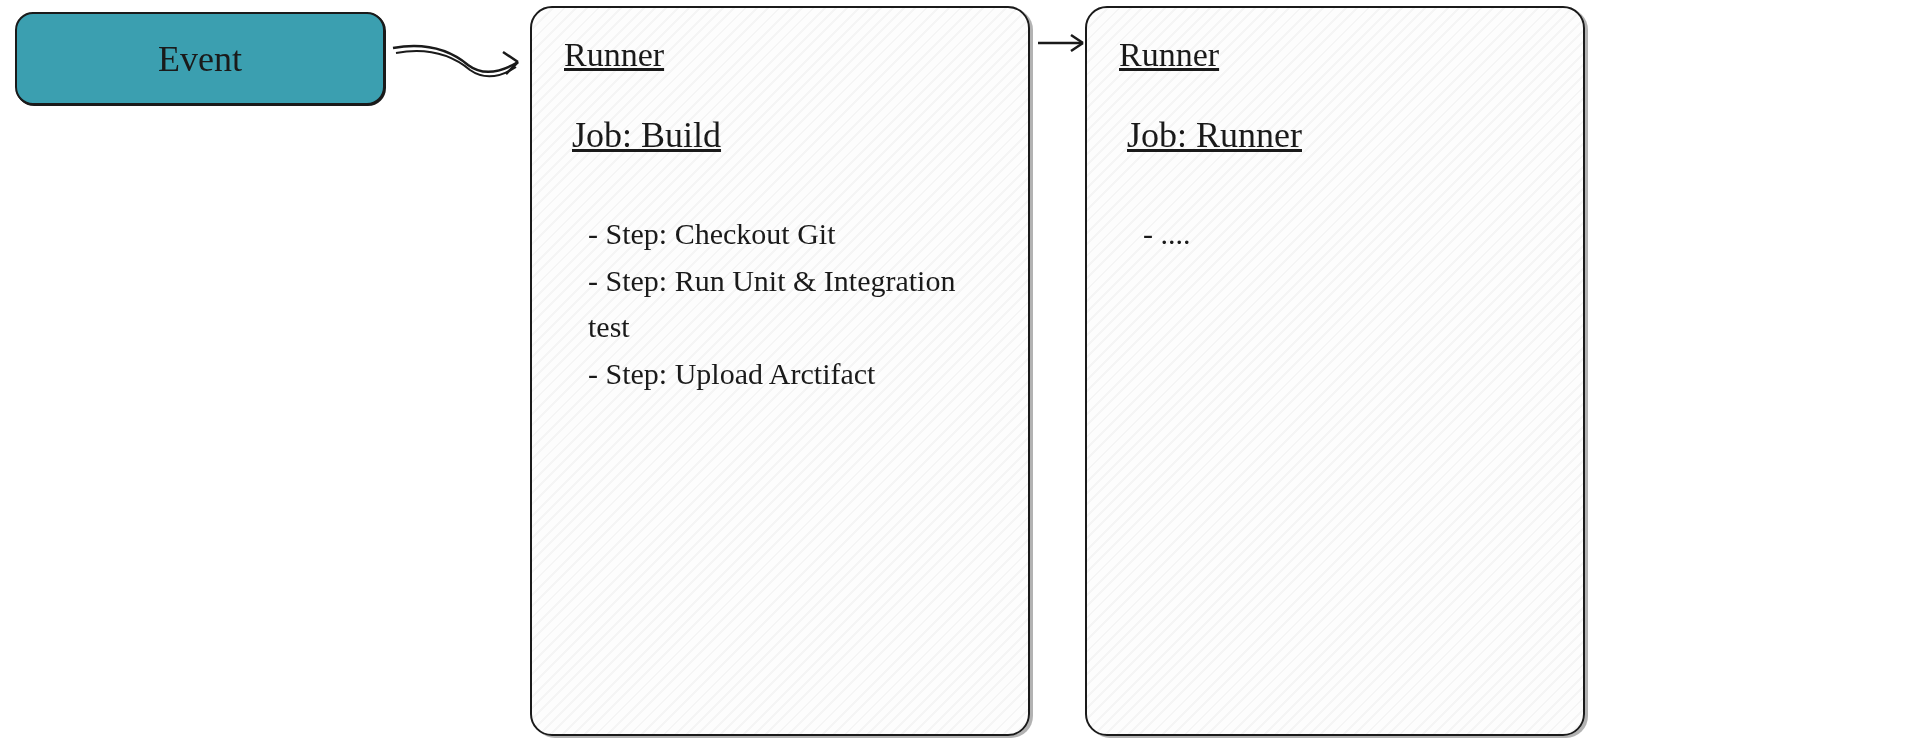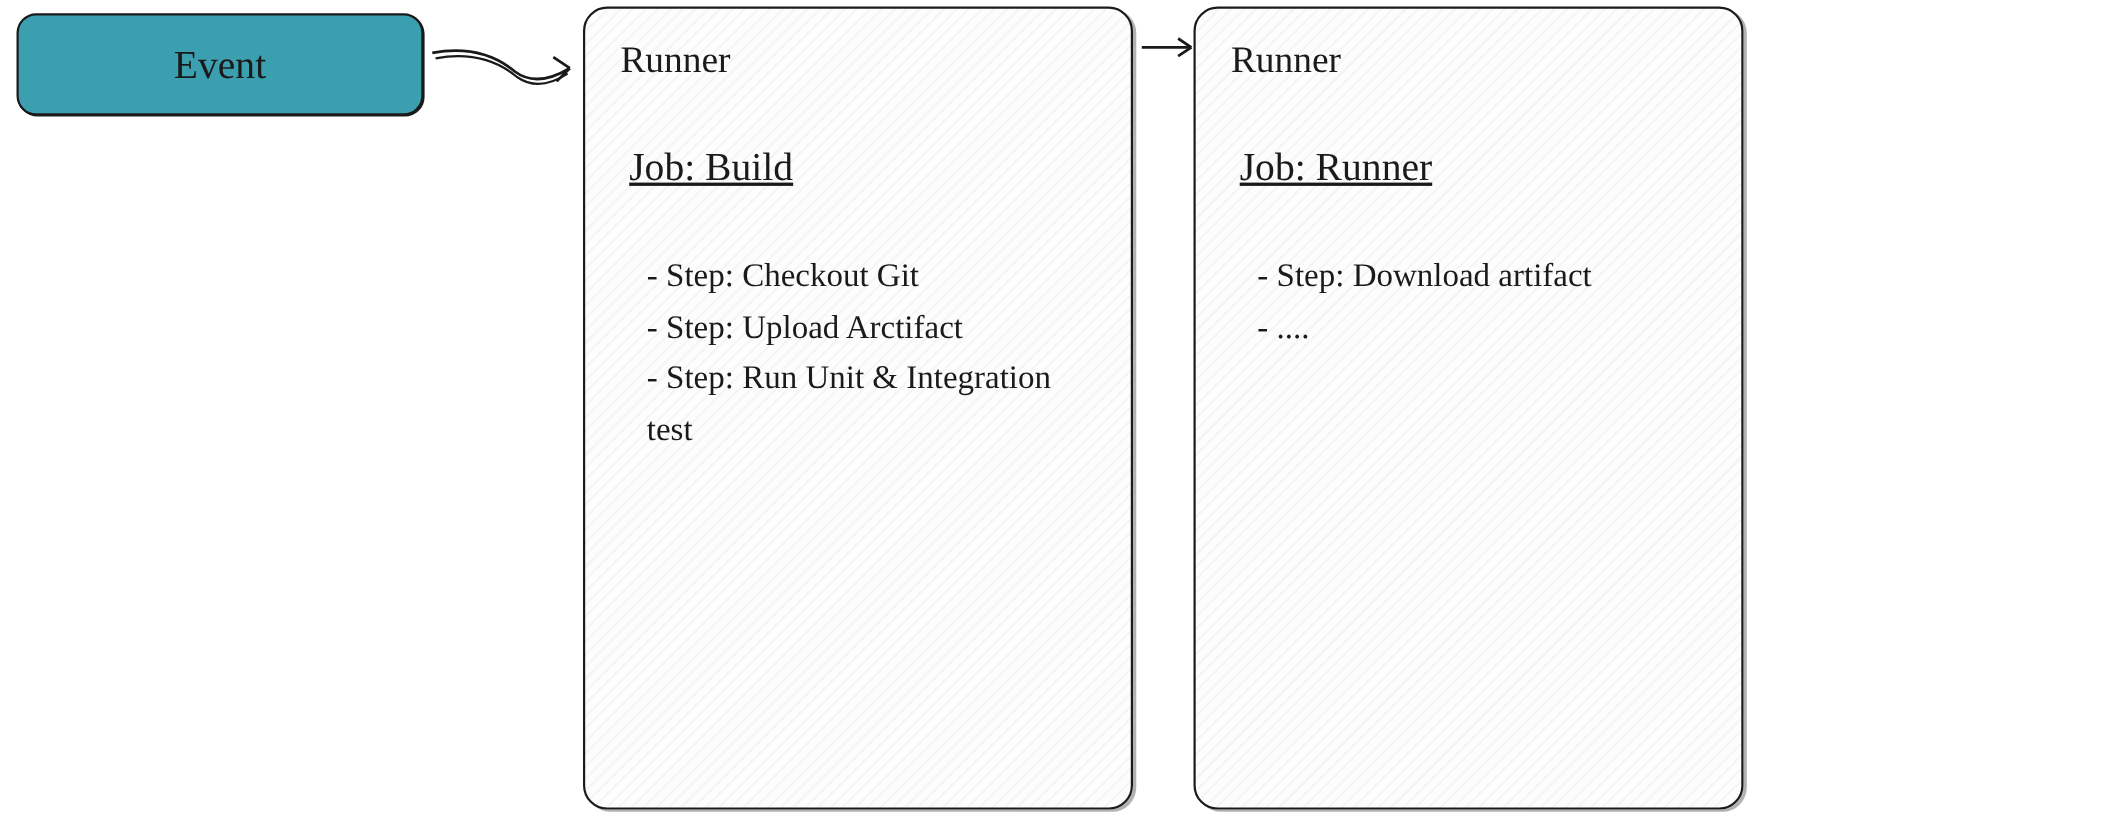--- a/index.html
+++ b/index.html
@@ -58,21 +58,22 @@
     }
     .runner-box-2 {
       left: 1085px;
       top: 6px;
       width: 500px;
       height: 730px;
     }
     .runner-title {
       font-size: 34px;
       color: #1a1a1a;
-      margin-bottom: 57px;
+      margin-bottom: 40px;
+      text-decoration: underline;
     }
     .job-title {
       font-size: 36px;
       color: #1a1a1a;
       margin-bottom: 55px;
       margin-left: 8px;
       text-decoration: underline;
     }
     .steps {
       margin-left: 24px;
@@ -112,32 +113,31 @@
     <path d="M 5 18 Q 50 10, 80 35 Q 100 50, 130 32" stroke="#1a1a1a" stroke-width="2.5" fill="none"></path>
     <path d="M 8 23 Q 52 15, 82 40 Q 102 54, 128 37" stroke="#1a1a1a" stroke-width="2" fill="none"></path>
     <path d="M 130 32 L 115 22 M 130 32 L 118 44" stroke="#1a1a1a" stroke-width="2.5" fill="none"></path>
   </svg>
 
   <div class="runner-box runner-box-1">
     <div class="runner-title">Runner</div>
     <div class="job-title">Job: Build</div>
     <div class="steps">
       <div class="step-line">- Step: Checkout Git</div>
+      <div class="step-line">- Step: Run Unit &amp; Integration test</div>
       <div class="step-line">- Step: Upload Arctifact</div>
-      <div class="step-line">- Step: Run Unit &amp; Integration test</div>
     </div>
   </div>
 
   <svg class="arrow arrow-2" viewBox="0 0 55 30">
     <path d="M 3 15 L 48 15" stroke="#1a1a1a" stroke-width="2.5" fill="none"></path>
     <path d="M 48 15 L 36 7 M 48 15 L 36 23" stroke="#1a1a1a" stroke-width="2.5" fill="none"></path>
   </svg>
 
   <div class="runner-box runner-box-2">
     <div class="runner-title">Runner</div>
     <div class="job-title">Job: Runner</div>
     <div class="steps">
-      <div class="step-line">- Step: Download artifact</div>
       <div class="step-line">- ....</div>
     </div>
   </div>
 
 </div>
 
 </body></html>

